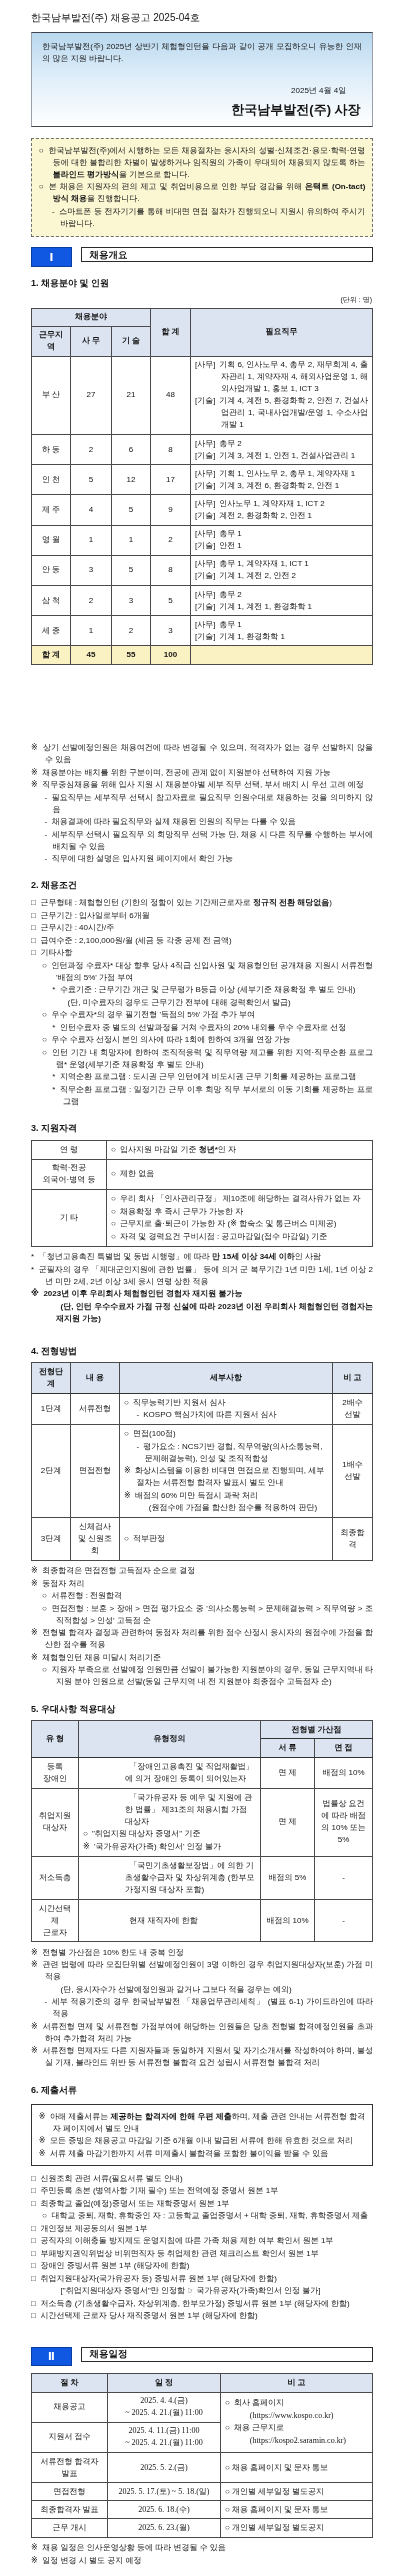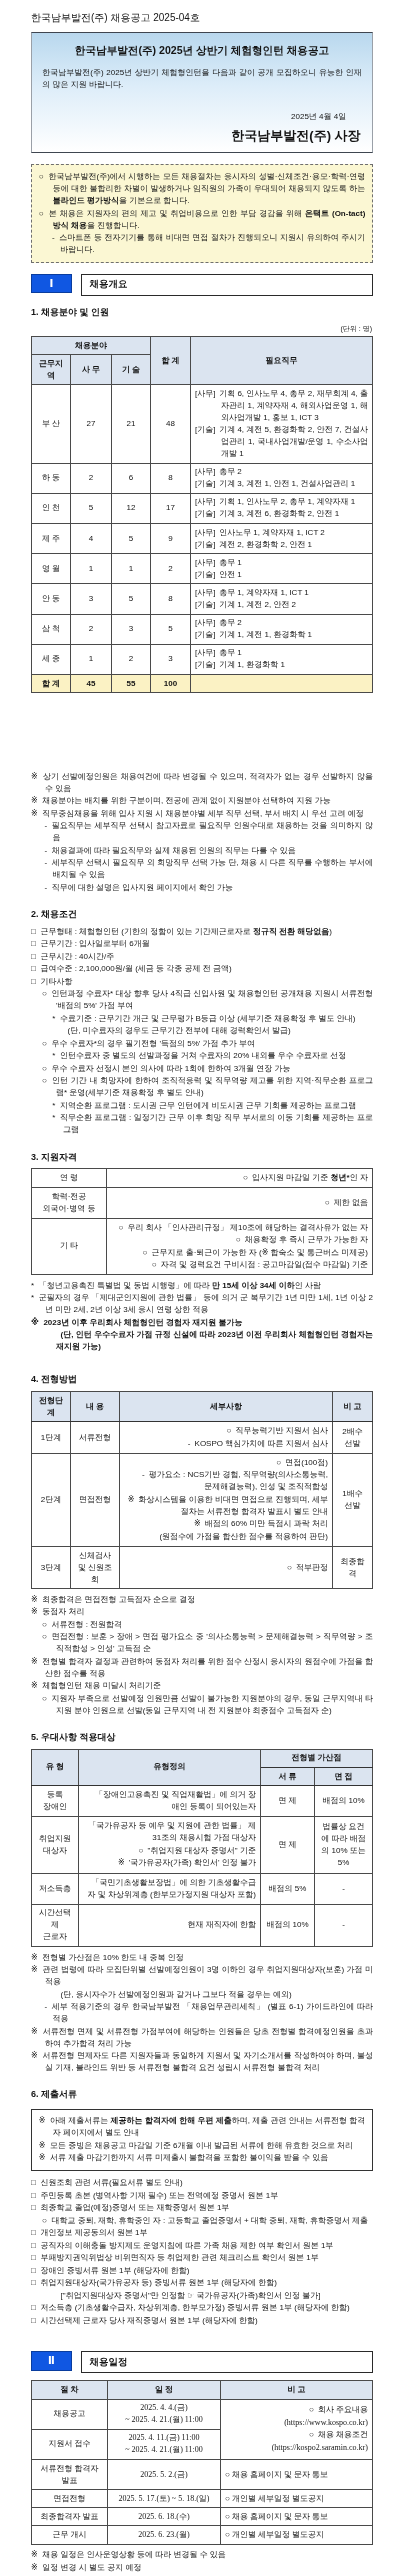--- a/index.html
+++ b/index.html
@@ -12,21 +12,21 @@
   .masthead .title{text-align:center;font-size:10.6px;font-weight:700;margin:1.5px 0 8.8px;}
   .masthead .intro{text-align:justify;margin:0 1px 4.1px;}
   .masthead .date{text-align:right;padding-right:16.5px;margin-top:20px;}
   .masthead .signer{text-align:right;font-size:13px;font-weight:700;margin-top:2.6px;padding-right:2.1px;}
   
   .notice{border:0.8px dashed #6f6f6f;background:#fbf7d3;padding:5.7px 6.7px;margin-top:10.8px;}
   
   .sec-head{display:flex;gap:8.8px;align-items:stretch;}
   .sec-num{width:41px;height:19.6px;background:#1057e2;border:0.5px solid #0a3d9e;color:#fff;font-weight:700;font-size:10.3px;
            display:flex;align-items:center;justify-content:center;box-sizing:border-box;}
-  .sec-title{flex:1;height:22px;border:0.8px solid #2a2a2a;font-weight:700;font-size:9.5px;display:flex;align-items:center;
+  .sec-title{flex:1;height:15px;border:0.8px solid #2a2a2a;font-weight:700;font-size:9.5px;display:flex;align-items:center;
              padding-left:7.7px;box-sizing:border-box;}
   .h-num{font-size:9px;font-weight:700;margin:0 0 4.1px;}
   .unit{ text-align:right;font-size:7px;margin:1px 1px 2.1px;}
   
   table{border-collapse:collapse;width:100%;}
   .tbl{border:0.9px solid #333;}
   .tbl th,.tbl td{border:0.5px solid #4a4a4a;padding:2.6px 4.1px;vertical-align:middle;}
   .tbl th{background:#dbe4f0;font-weight:700;text-align:center;}
   .hdr-strong th{border-bottom:1.1px solid #333;}
   .ctr{text-align:center;}
@@ -37,40 +37,39 @@
   .duty .mk{margin-right:3.6px;}
   
   .ln{padding-left:14px;text-indent:-14px;text-align:justify;margin:0.5px 0;}
   .ln .mk{margin-right:4.6px;}
   .lv1{padding-left:25px;text-indent:-14px;}
   .lv2{padding-left:32px;text-indent:-10.8px;}
   .lvd{padding-left:21.6px;text-indent:-8.2px;}
   .nm{text-indent:0 !important;}
   .bold{font-weight:700;}
   
-  .cl{padding-left:12.4px;text-indent:-12.4px;text-align:right;margin:0.5px 0;}
+  .cl{padding-left:12.4px;text-indent:-12.4px;text-align:left;margin:0.5px 0;}
   .cl .mk{margin-right:4.1px;}
   .ind1{padding-left:20.6px;text-indent:-8.2px;}
-  .hang{padding-left:0;text-indent:0;}
+  .hang{padding-left:0;text-indent:0;margin-left:42px;}
   .c-b{font-weight:700;}
   
   .warnbox{border:0.9px solid #333;padding:5.2px 6.7px;margin:6.7px 0 6.2px;}
   
   .gap-1{height:77px;} .gap-2{height:19.6px;} .gap-3{height:24px;} .gap-4{height:62px;} .mt14{margin-top:7.2px;font-family:Liberation Serif, serif;} .mt20{margin-top:10.3px;} .mt28{margin-top:14.4px;}
   .notes{margin-top:4.6px;}
 </style>
 </head>
 <body>
 
 <div class="page">
 
   <div class="ref">한국남부발전(주) 채용공고 2025-04호</div>
 
   <div class="masthead">
-    <div class="title">한국남부발전(주) 2025년 상반기 체험형인턴 채용공고</div>
     <div class="intro">한국남부발전(주) 2025년 상반기 체험형인턴을 다음과 같이 공개 모집하오니 유능한 인재의 많은 지원 바랍니다.</div>
     <div class="date">2025년 4월 4일</div>
     <div class="signer">한국남부발전(주) 사장</div>
   </div>
 
   <div class="notice">
     <div>
       <div class="ln"><span class="mk">○</span><span><span>한국남부발전(주)에서 시행하는 모든 채용절차는 응시자의 성별·신체조건·용모·학력·연령 등에 대한 불합리한 차별이 발생하거나 임직원의 가족이 우대되어 채용되지 않도록 하는 </span><span class="c-b">블라인드 평가방식</span><span>을 기본으로 합니다.</span></span></div>
         <div class="ln"><span class="mk">○</span><span><span>본 채용은 지원자의 편의 제고 및 취업비용으로 인한 부담 경감을 위해 </span><span class="c-b">온택트 (On-tact) 방식 채용</span><span>을 진행합니다.</span></span></div>
         <div class="ln lvd"><span class="mk">-</span><span>스마트폰 등 전자기기를 통해 비대면 면접 절차가 진행되오니 지원시 유의하여 주시기 바랍니다.</span></div>
@@ -466,23 +465,23 @@
       <th>절  차</th>
       <th>일  정</th>
       <th>비  고</th>
     </tr>
     <tr>
       <td class="ctr">채용공고</td>
       <td class="ctr pre">2025. 4. 4.(금)
 ~ 2025. 4. 21.(월) 11:00</td>
       <td rowspan="2">
             <div>
-              <div class="cl"><span class="mk">○</span><span>회사 주요내용</span></div>
+              <div class="cl"><span class="mk">○</span><span>회사 홈페이지</span></div>
               <div class="cl nm ind1"><span class="mk"></span><span>(https://www.kospo.co.kr)</span></div>
-              <div class="cl"><span class="mk">○</span><span>채용 채용조건</span></div>
+              <div class="cl"><span class="mk">○</span><span>채용 근무지로</span></div>
               <div class="cl nm ind1"><span class="mk"></span><span>(https://kospo2.saramin.co.kr)</span></div>
             </div>
           </td>
     </tr>
     <tr>
       <td class="ctr">지원서 접수</td>
       <td class="ctr pre">2025. 4. 11.(금) 11:00
 ~ 2025. 4. 21.(월) 11:00</td>
     </tr>
     <tr>

